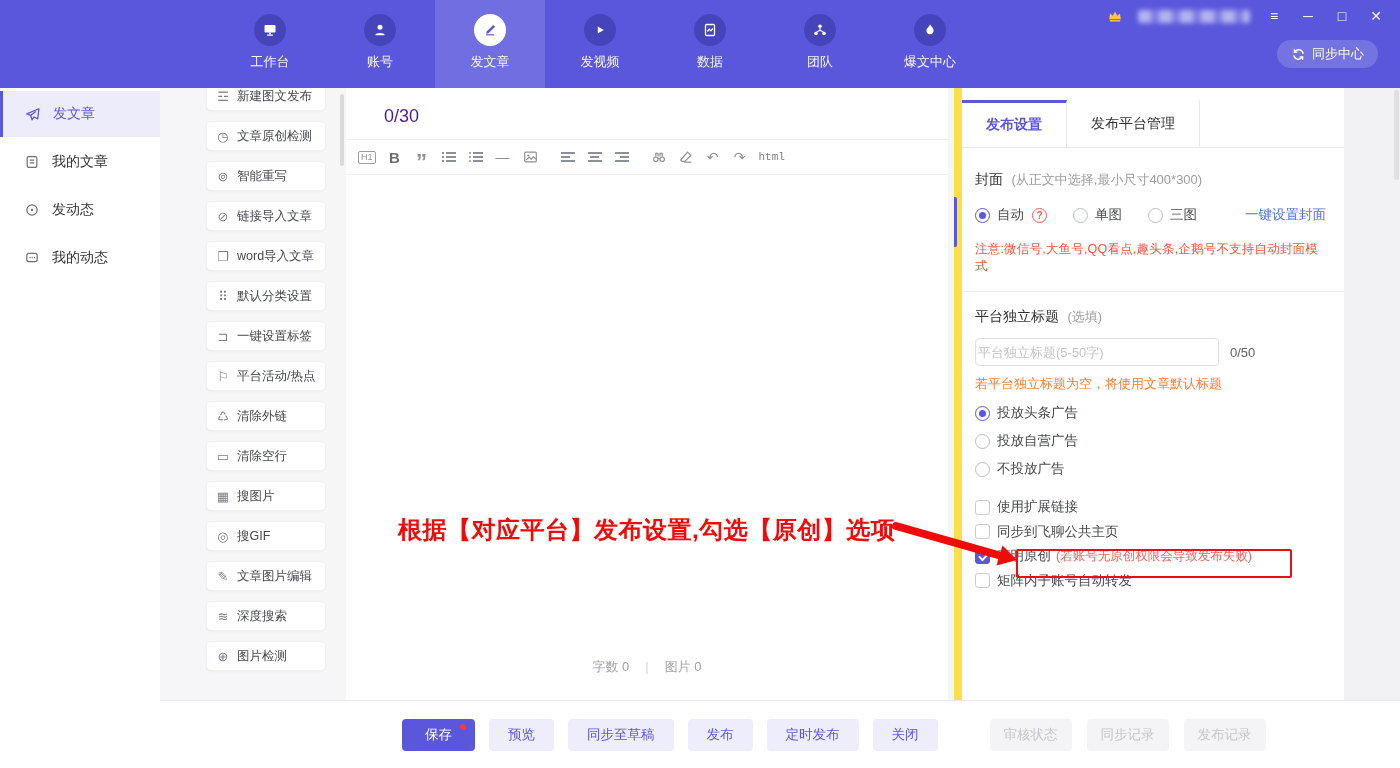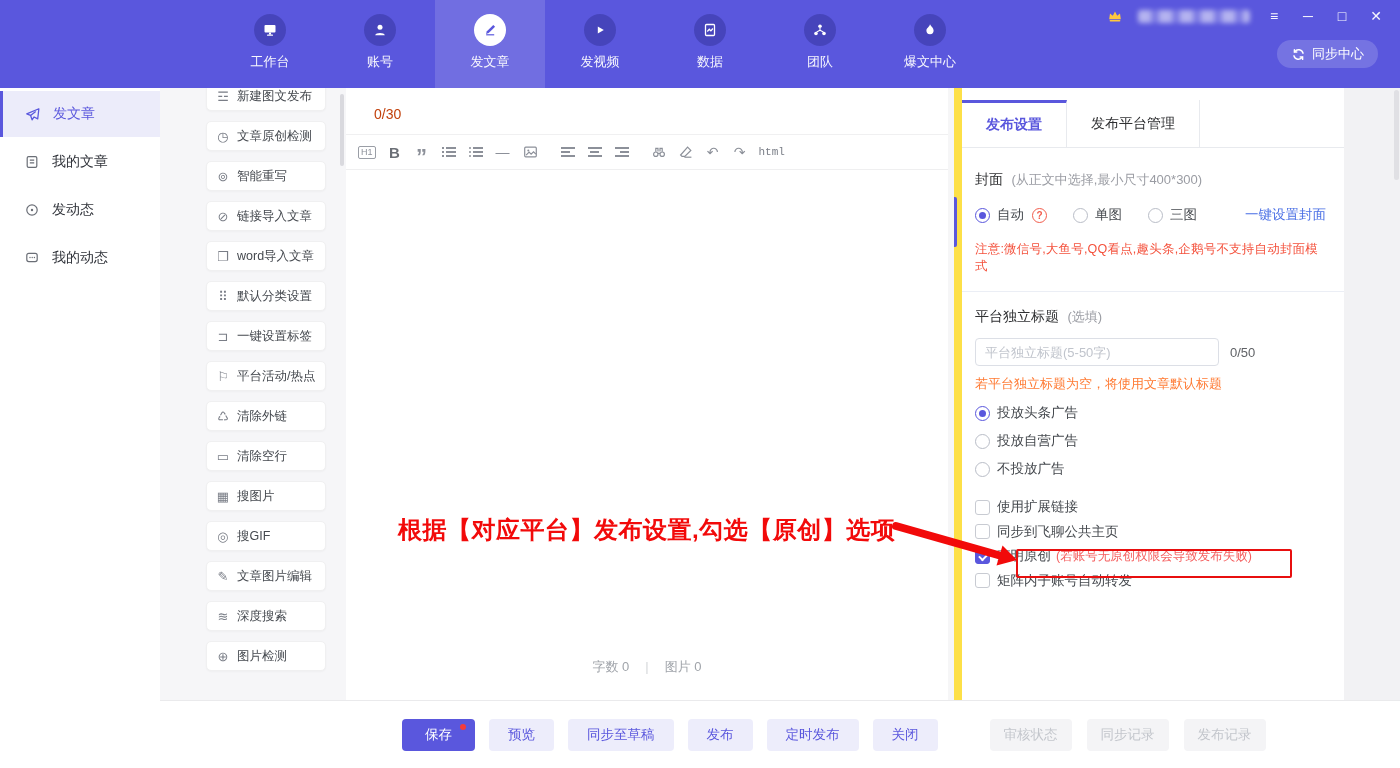--- a/index.html
+++ b/index.html
@@ -36,21 +36,21 @@
   box-shadow:0 1px 2px rgba(0,0,0,.03); display:flex; align-items:center; padding-left:9px; gap:7px; font-size:12.5px; color:#45494f; cursor:pointer; }
 .tool-btn:first-child { margin-top:-7px; }
 .tool-btn .tico { color:#7a7e87; font-size:13px; width:14px; text-align:center; }
 .tool-scroll { position:absolute; right:2px; top:6px; width:4px; height:72px; border-radius:2px; background:#d9d9de; }
 
 
 .editor { position:absolute; left:346px; top:88px; width:602px; height:612px; background:#fff; display:flex; flex-direction:column; }
 .title-row { display:flex; align-items:center; padding:18px 14px 12px 28px; border-bottom:1px solid #f0f0f1; }
 .title-input { flex:1; border:none; outline:none; font-size:26px; color:#303133; font-family:inherit; }
 .title-input::placeholder { color:#c5c8ce; }
-.title-count { font-size:14px; color:#c2410c; }
+.title-count { font-size:18px; color:#4c1d95; margin-left:10px; }
 .tb { height:35px; display:flex; align-items:center; gap:11px; padding-left:12px; border-bottom:1px solid #efeff0; color:#8c9099; }
 .tbi { display:inline-flex; align-items:center; justify-content:center; min-width:16px; height:20px; cursor:pointer; font-size:14px; }
 .tb-h1 { font-size:9px; border:1px solid #9a9ea6; border-radius:2px; padding:0 2px; height:13px; line-height:11px; }
 .tb-b { font-weight:700; font-size:15px; color:#6b6f76; }
 .tb-q { font-size:22px; line-height:10px; padding-top:10px; font-weight:700; }
 .tb-html { font-family:"Liberation Mono","DejaVu Sans Mono",monospace; font-size:11px; color:#7a7e87; }
 .gap-l { margin-left:10px; }
 .li { width:14px; height:10px; display:inline-block; position:relative; }
 .li::before { content:""; position:absolute; left:0; top:0; width:14px; height:2px; background:#8c9099; box-shadow:0 4px 0 #8c9099,0 8px 0 #8c9099; }
 .li.ol::before,.li.ul::before { left:4px; width:10px; }
@@ -88,21 +88,21 @@
 .radio.sel::after { content:""; position:absolute; left:3px; top:3px; width:7px; height:7px; border-radius:50%; background:#5a57dd; }
 .opt-label { font-size:13.5px; color:#45494e; margin-left:7px; }
 .help { width:15px; height:15px; border:1.5px solid #f25c4c; border-radius:50%; color:#f25c4c; font-size:10px; font-weight:700;
   display:inline-flex; align-items:center; justify-content:center; margin-left:8px; cursor:pointer; }
 .cov-opt { display:flex; align-items:center; }
 .plink { font-size:13.5px; color:#4a6fe5; margin-left:22px; cursor:pointer; }
 .pwarn { margin-top:17px; font-size:12.5px; color:#f4513c; letter-spacing:.2px; }
 .pdivider { margin:16px -14px 0 -13px; border-top:1px solid #ebeef5; }
 .sec2 { margin-top:15px; }
 .ptitle-row { display:flex; align-items:center; margin-top:12px; }
-.pinput { width:244px; height:28px; border:1px solid #dcdfe6; border-radius:4px; padding:0 9px; font-size:13px; color:#303133; outline:none; font-family:inherit; }
+.pinput { width:244px; height:28px; border:1px solid #dcdfe6; border-radius:4px; padding:0 2px; font-size:13px; color:#303133; outline:none; font-family:inherit; }
 .pinput::placeholder { color:#c0c4cc; }
 .pcount { font-size:13px; color:#606266; margin-left:11px; }
 .pnote { margin-top:9px; font-size:13px; color:#ff7a33; }
 .ad-row { display:flex; align-items:center; height:24px; margin-top:4px; }
 .opt-row { display:flex; align-items:center; height:24.5px; }
 #adOpts { margin-top:8px; }
 #optList { margin-top:14px; }
 .cb { width:15px; height:15px; border:1px solid #c8cbd2; border-radius:3px; background:#fff; display:inline-block; position:relative; flex:none; cursor:pointer; }
 .cb.checked { background:#5a57dd; border-color:#5a57dd; }
 .cb.checked::after { content:""; position:absolute; left:3px; top:3.5px; width:7px; height:4px; border-left:2px solid #fff; border-bottom:2px solid #fff; transform:rotate(-45deg); }

